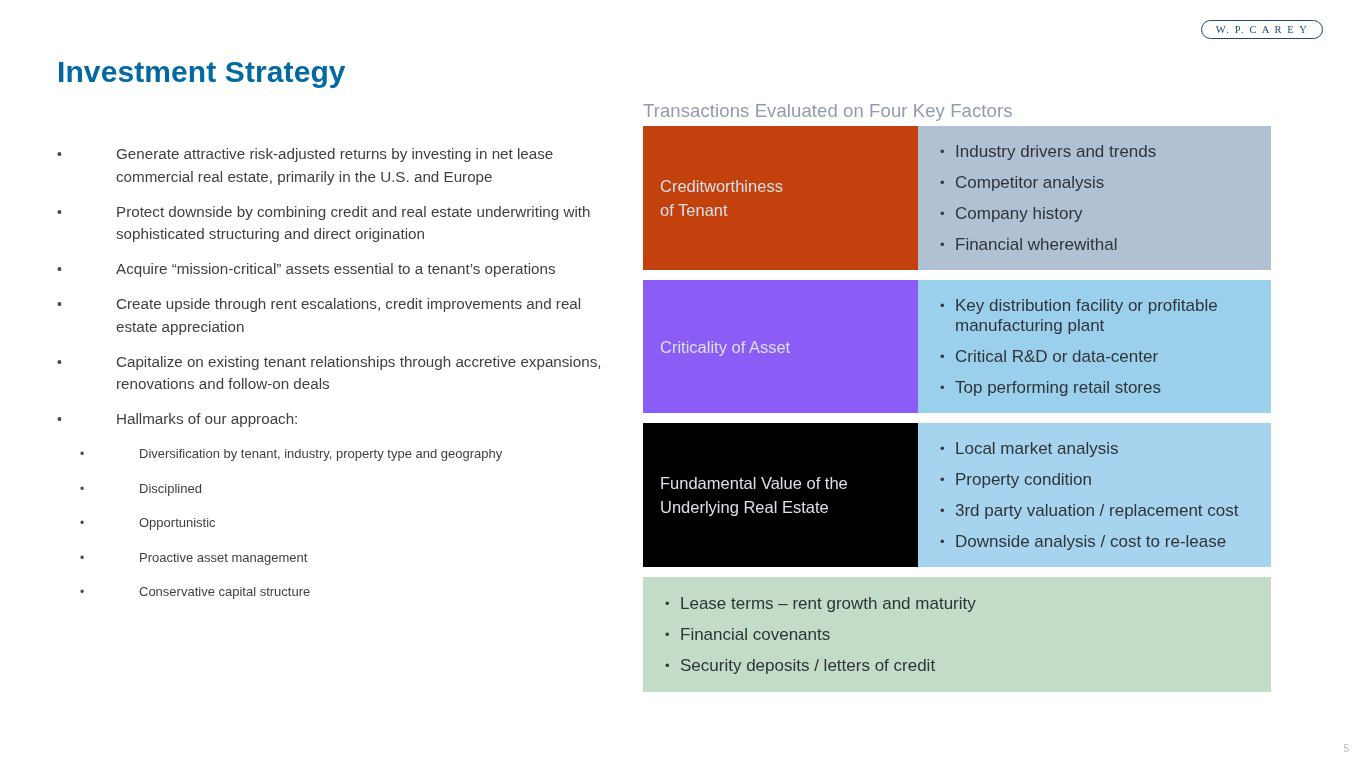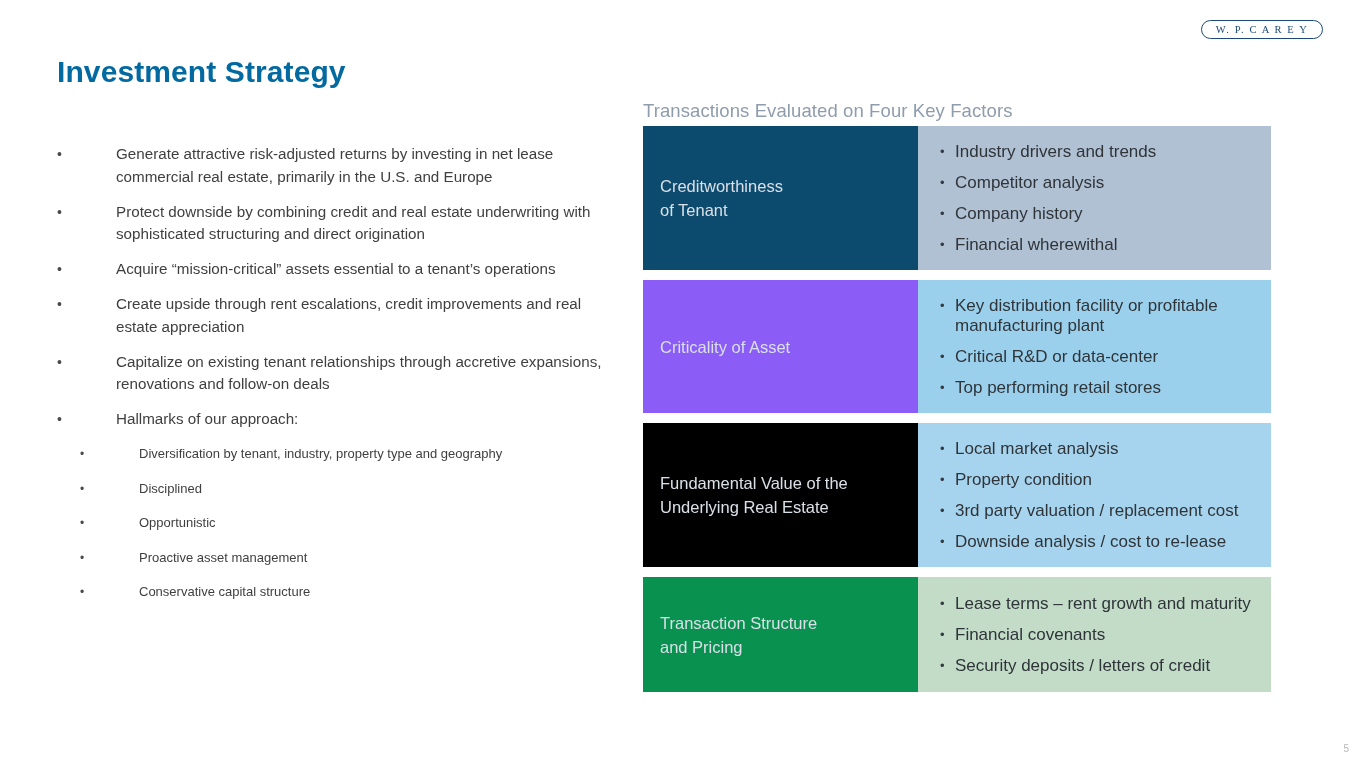--- a/index.html
+++ b/index.html
@@ -218,21 +218,21 @@
       <span class="dot">•</span>
       <span class="txt">Conservative capital structure</span>
     </div>
   </div>
 </div>
 
 <div class="right-col">
   <div class="right-heading">Transactions Evaluated on Four Key Factors</div>
   <div id="factors-container">
       <div class="factor-row">
-        <div class="factor-label" style="background: #0c4a6e;">
+        <div class="factor-label" style="background: #c2410c;">
           <span>Creditworthiness<br>of Tenant</span>
         </div>
         <div class="factor-points" style="background: rgb(176, 193, 212);">
           <div class="point">
             <span class="pdot">•</span>
             <span class="ptxt">Industry drivers and trends</span>
           </div>
           <div class="point">
             <span class="pdot">•</span>
             <span class="ptxt">Competitor analysis</span>
@@ -283,23 +283,20 @@
             <span class="pdot">•</span>
             <span class="ptxt">3rd party valuation / replacement cost</span>
           </div>
           <div class="point">
             <span class="pdot">•</span>
             <span class="ptxt">Downside analysis / cost to re-lease</span>
           </div>
         </div>
       </div>
       <div class="factor-row">
-        <div class="factor-label" style="background: rgb(8, 145, 79);">
-          <span>Transaction Structure<br>and Pricing</span>
-        </div>
         <div class="factor-points" style="background: rgb(194, 220, 200);">
           <div class="point">
             <span class="pdot">•</span>
             <span class="ptxt">Lease terms – rent growth and maturity</span>
           </div>
           <div class="point">
             <span class="pdot">•</span>
             <span class="ptxt">Financial covenants</span>
           </div>
           <div class="point">

